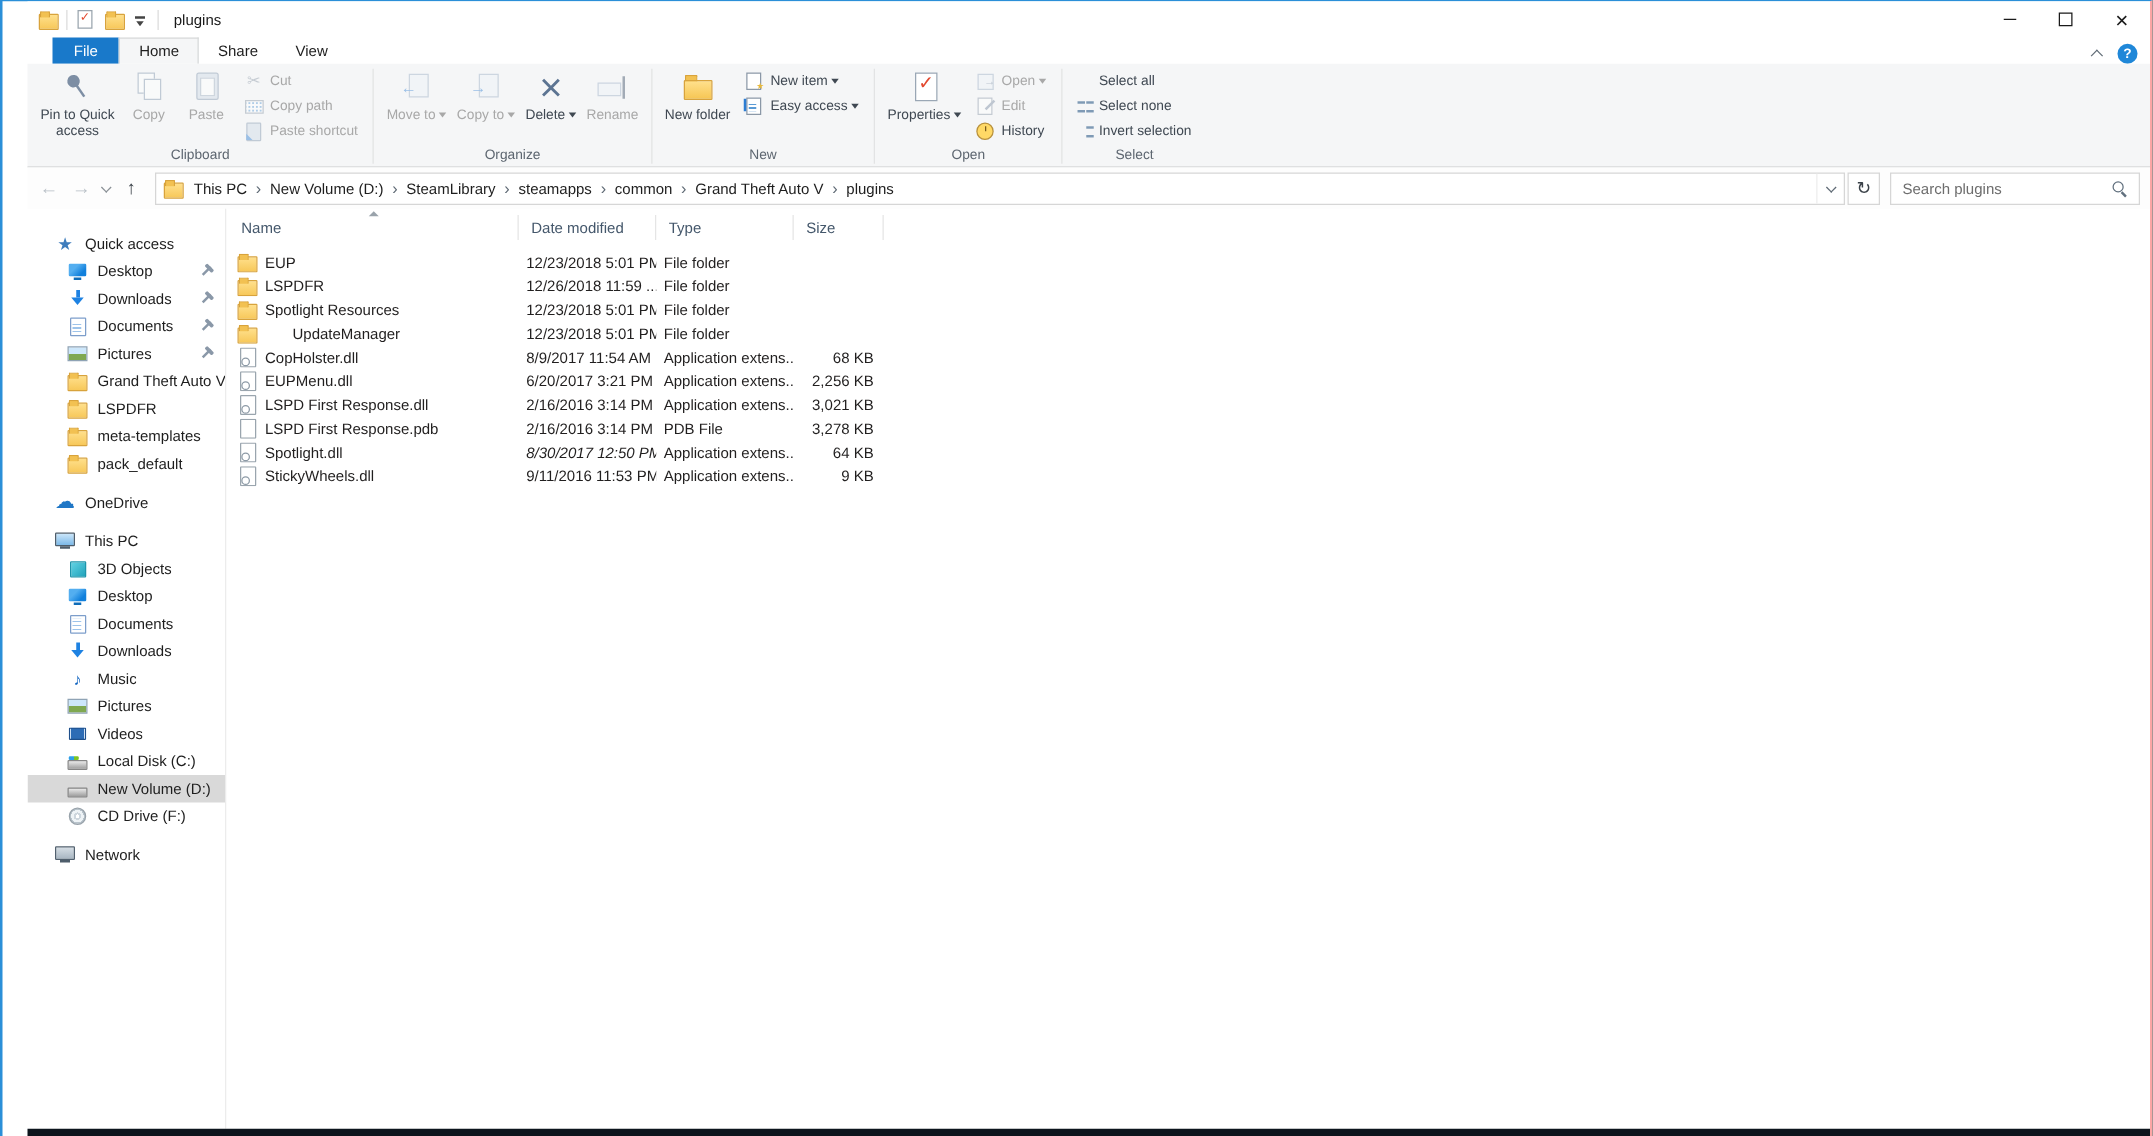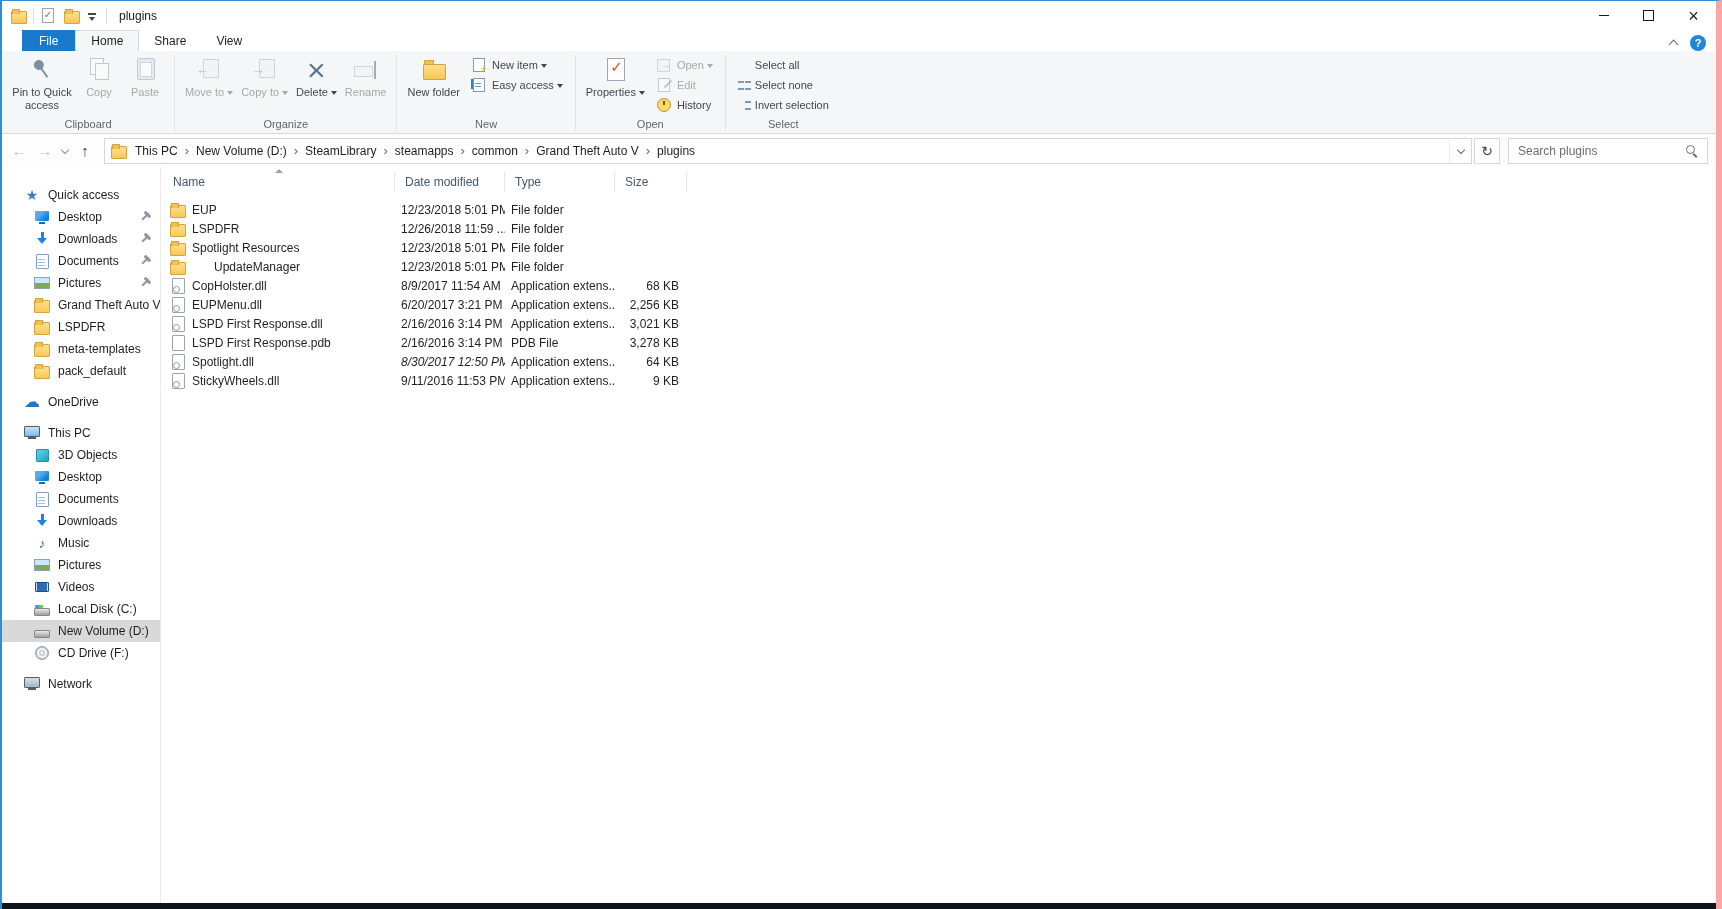--- a/index.html
+++ b/index.html
@@ -1,19 +1,19 @@
 <!DOCTYPE html>
 <html><head>
 <meta charset="utf-8">
 <style>
   * { margin:0; padding:0; box-sizing:border-box; }
   html,body { background:#3a3a3a; }
   body { font-family:"Liberation Sans","DejaVu Sans",sans-serif; font-size:12px; color:#1e1e1e; }
   .win { width:1722px; height:909px; background:#fff; display:flex; flex-direction:column;
-         border-left:2px solid #2b8fd8; border-right:6px solid #fca5a5; border-top:1px solid #2b8fd8; overflow:hidden; }
+         border-left:2px solid #2b8fd8; border-right:2px solid #fca5a5; border-top:1px solid #2b8fd8; overflow:hidden;padding-left:20px; }
 
   
   .icon { width:16px; height:16px; display:inline-flex; align-items:center; justify-content:center; position:relative; flex:none; }
 
   
   .ic-folder::before { content:""; position:absolute; top:1px; left:1px; width:6px; height:4px; background:#f2c152; border:1px solid #d8a33c; border-bottom:none; border-radius:1px 1px 0 0; }
   .ic-folder::after  { content:""; width:14px; height:11px; margin-top:3px; background:linear-gradient(180deg,#ffe08c,#f7c85a); border:1px solid #d8a33c; border-radius:1px; }
 
   
   .titlebar { height:29px; display:flex; align-items:center; background:#fff; flex:none; }
@@ -208,20 +208,34 @@
             <span class="rb-label">Pin to Quick access</span>
           </div>
           <div class="rb-lg dis">
             <span class="ri ri-copy"></span>
             <span class="rb-label">Copy</span>
           </div>
           <div class="rb-lg dis">
             <span class="ri ri-paste"></span>
             <span class="rb-label">Paste</span>
           </div>
+          <div class="rb-col">
+            <div class="rb-sm dis">
+              <span class="ri sm ri-cut"></span>
+              <span class="rb-label">Cut</span>
+            </div>
+            <div class="rb-sm dis">
+              <span class="ri sm ri-copy-path"></span>
+              <span class="rb-label">Copy path</span>
+            </div>
+            <div class="rb-sm dis">
+              <span class="ri sm ri-paste-shortcut"></span>
+              <span class="rb-label">Paste shortcut</span>
+            </div>
+          </div>
         </div>
         <div class="rb-grouplabel">Clipboard</div>
       </div>
       <div class="rb-sep"></div>
       <div class="rb-group">
         <div class="rb-content">
           <div class="rb-lg dis">
             <span class="ri ri-move-to"></span>
             <span class="rb-label">Move to<span class="cr"></span></span>
           </div>

